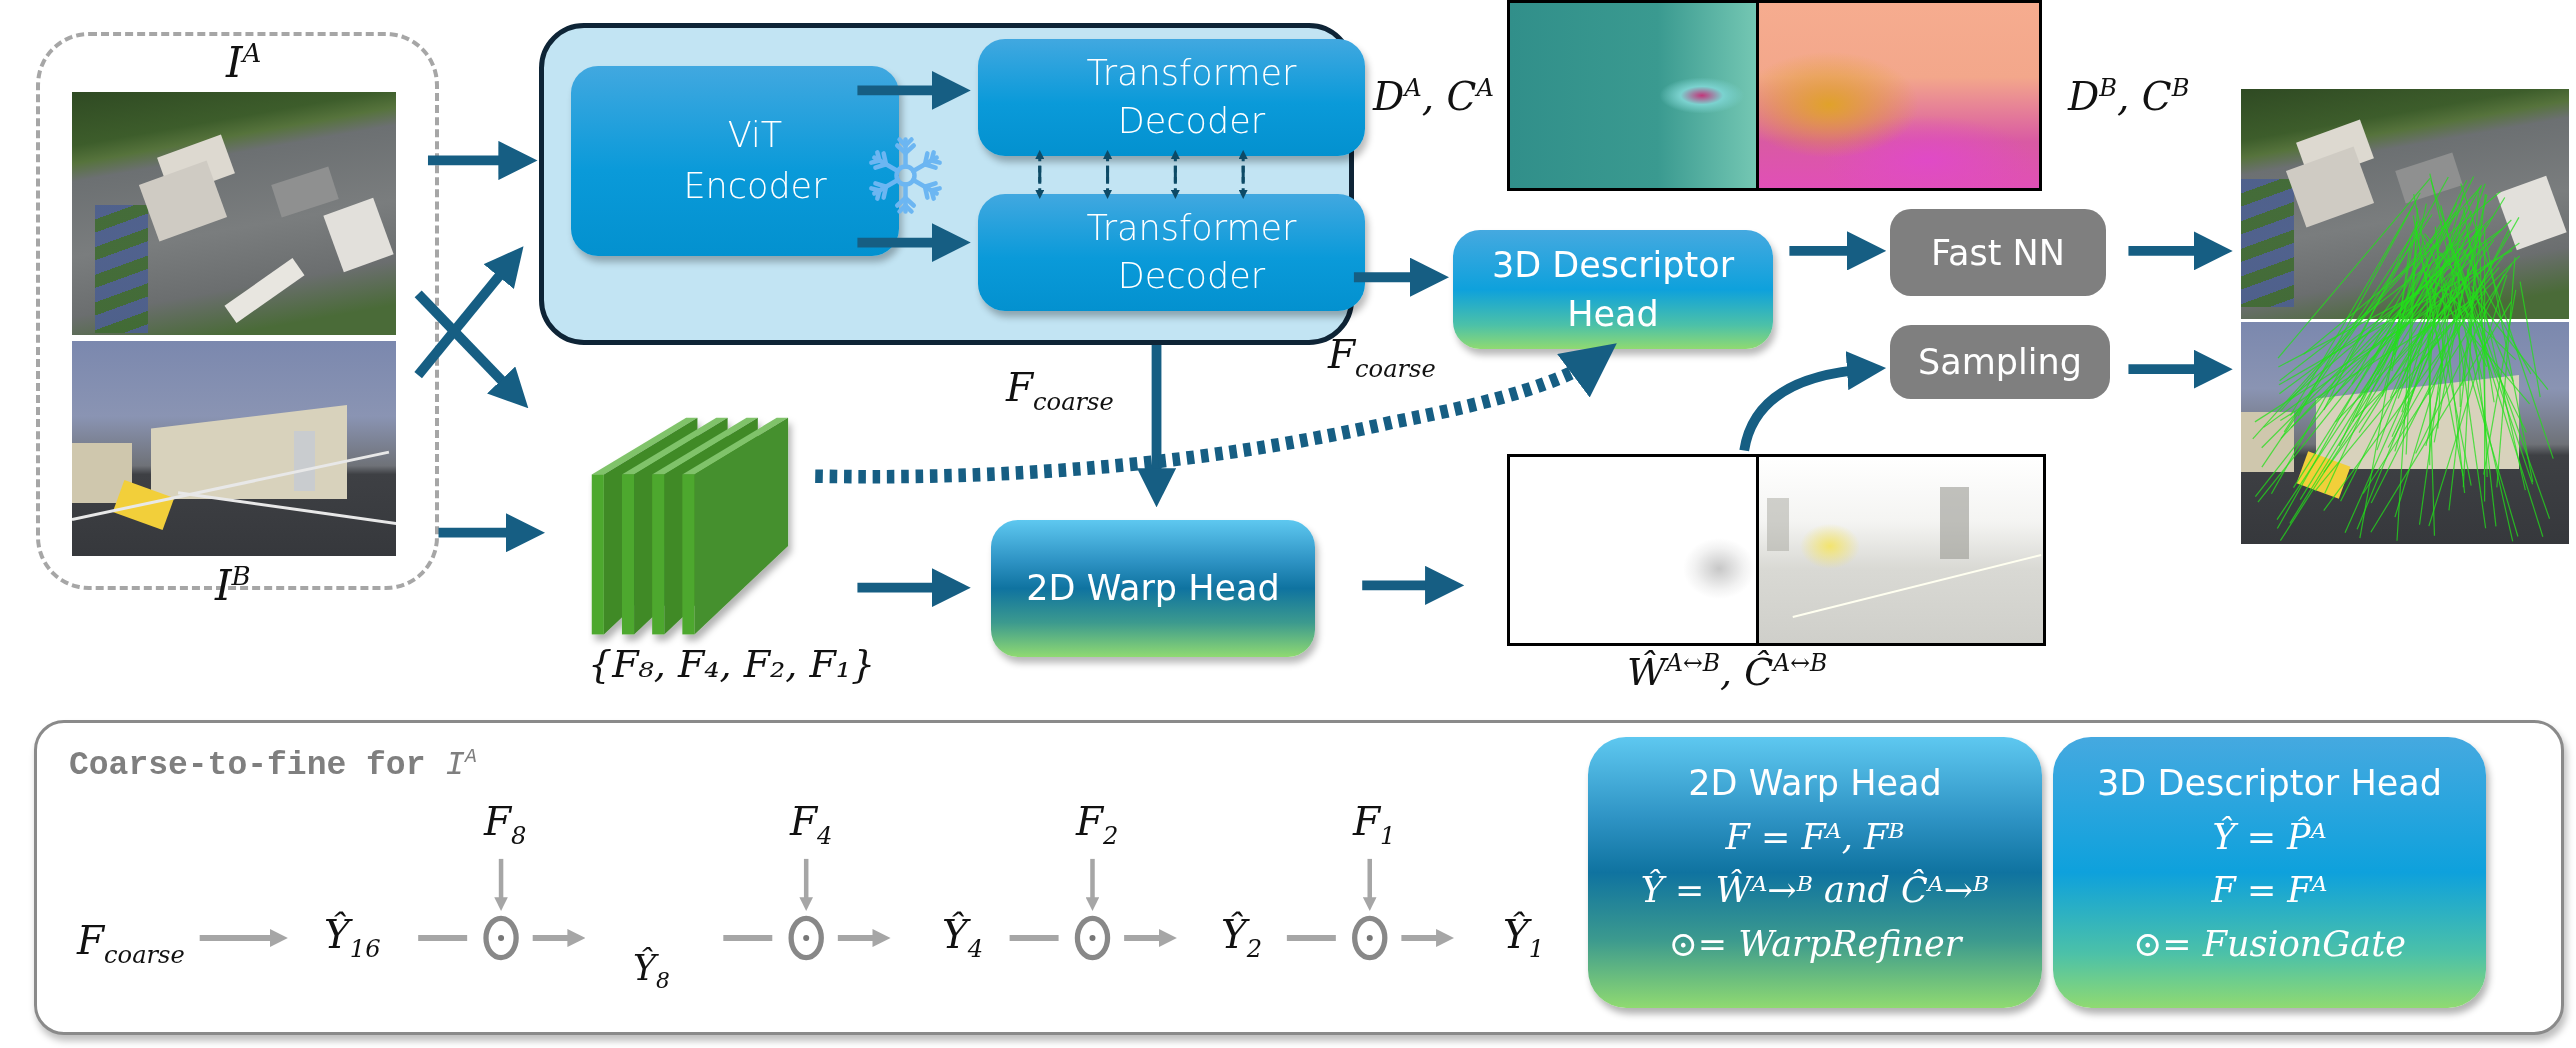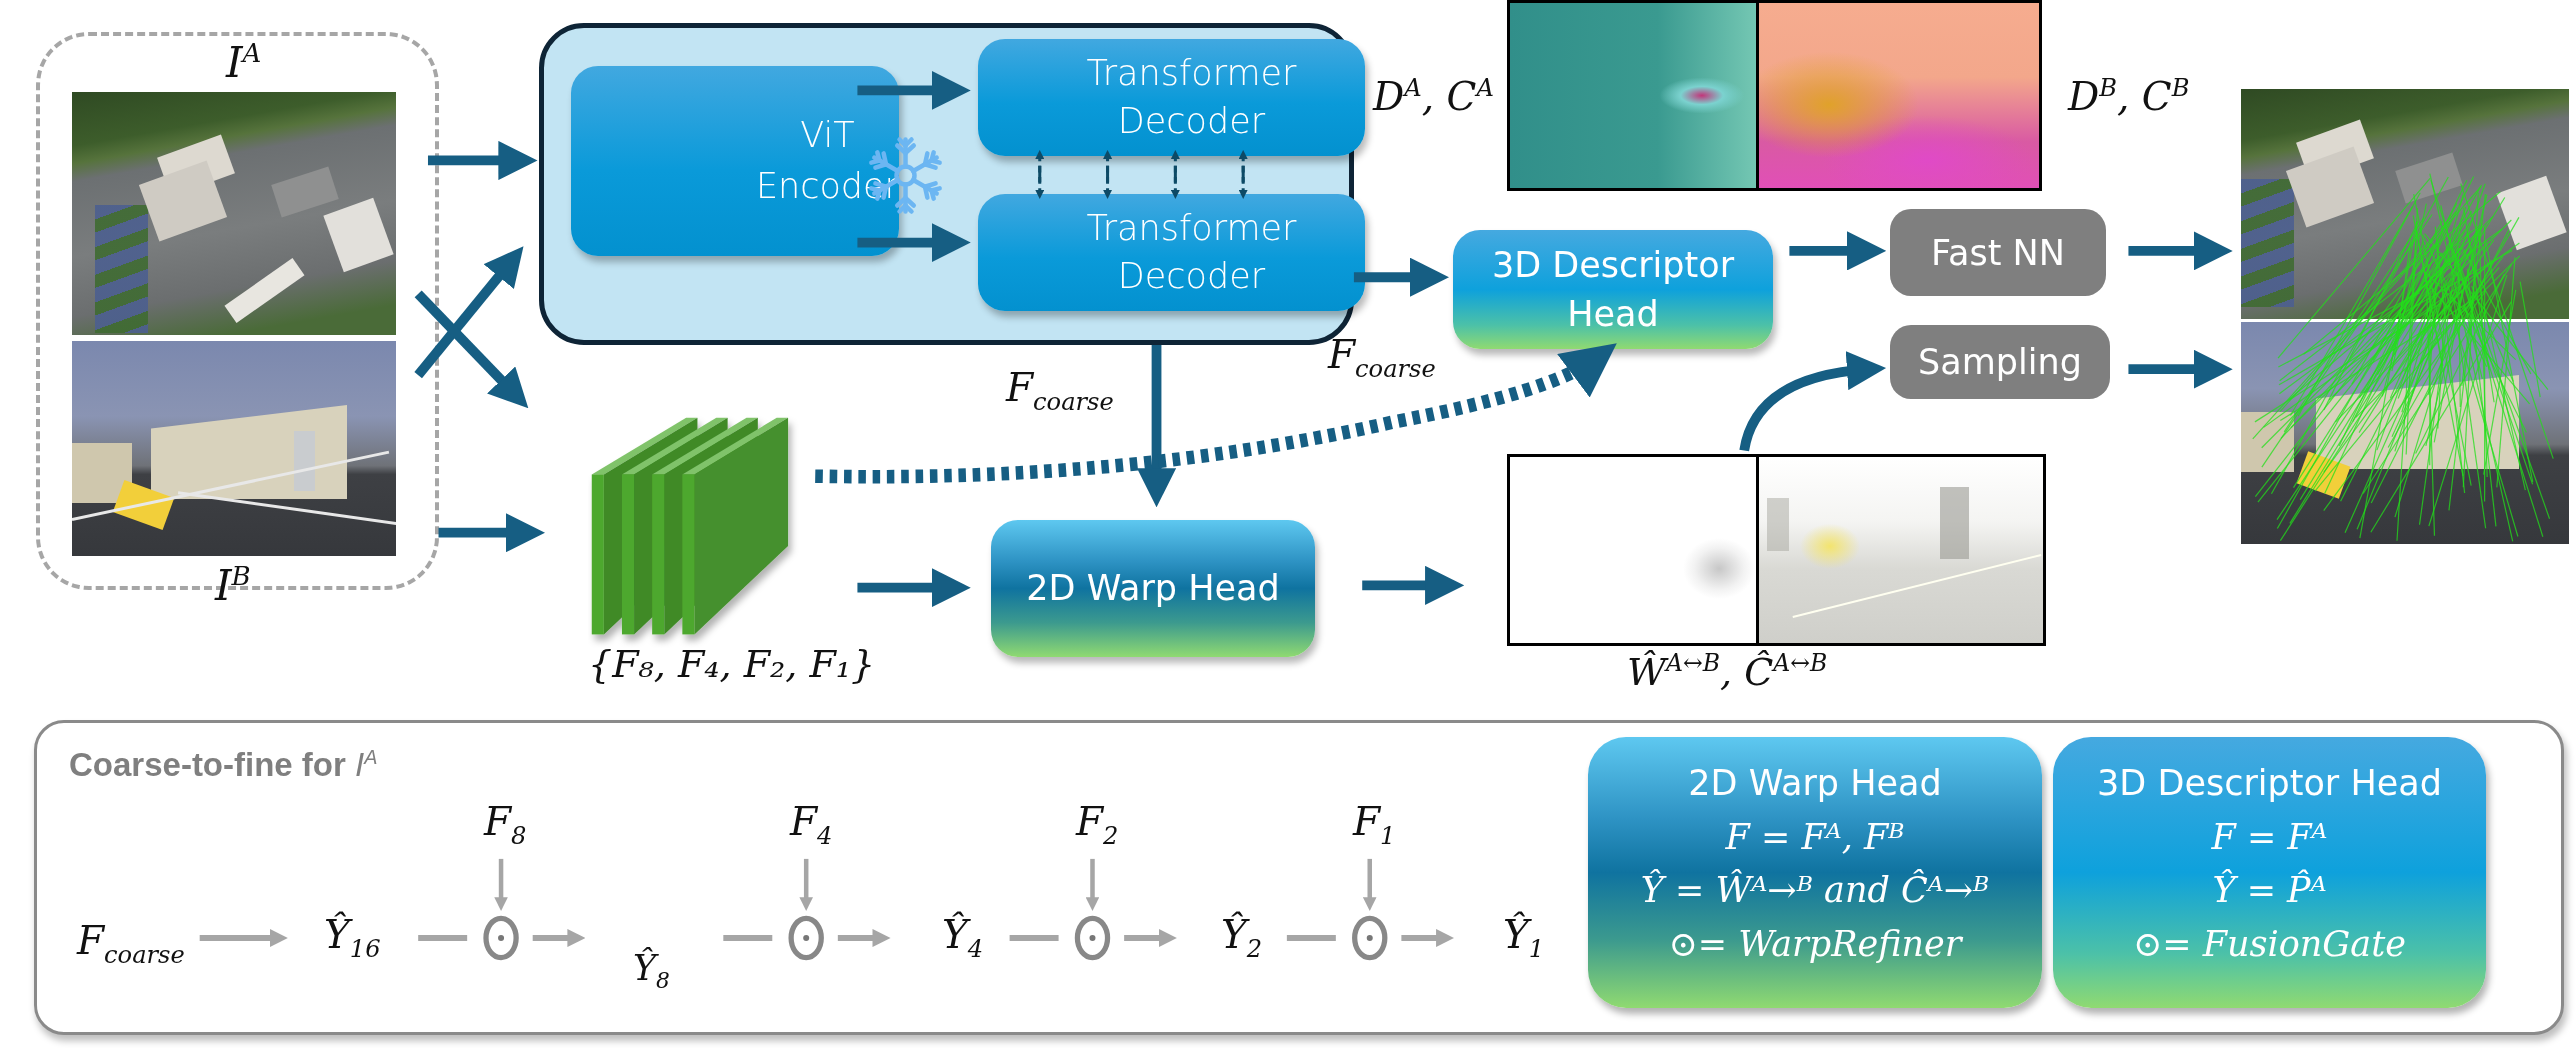--- a/index.html
+++ b/index.html
@@ -14,21 +14,21 @@
   .grad-head { position: absolute; border-radius: 27px; color: #fff; display: flex; align-items: center; justify-content: center; text-align: center; box-shadow: 3px 6px 7.5px rgba(0,0,0,0.28); font-size: 33px; line-height: 1.4; font-family: "DejaVu Sans", sans-serif; }
   .desc-grad { background: linear-gradient(#45a9e0 0%, #0ea1dc 50%, #4cc1a8 80%, #90da71 100%); }
   .warp-grad { background: linear-gradient(#5ec8f0 0%, #2e93c4 30%, #0f73a0 50%, #3c9a8e 75%, #90da71 100%); }
   .gray-box { position: absolute; background: #7f7f7f; border-radius: 21px; color: #fff; display: flex; align-items: center; justify-content: center; font-size: 35px; font-family: "DejaVu Sans", sans-serif; }
   .feat-img { position: absolute; border: 3px solid #000; box-sizing: border-box; }
   .bottom-panel { position: absolute; border: 3px solid #8a8a8a; border-radius: 30px; box-sizing: border-box; background: #fff; box-shadow: 2.3px 6px 7.5px rgba(0,0,0,0.25); }
   .legend-box { position: absolute; border-radius: 38px; color: #fff; text-align: center; box-shadow: 3px 6px 7.5px rgba(0,0,0,0.3); font-family: "DejaVu Sans", sans-serif; font-size: 33px; box-sizing: border-box; padding-top: 26px; }
   .legend-box .row { margin-top: 13.6px; font-family: "DejaVu Serif", serif; font-style: italic; font-size: 35px; }
   .legend-box .title { font-size: 35px; }
   svg.overlay { position: absolute; left: 0; top: 0; }
-  .c2f-title { font-family: Liberation Sans, sans-serif; font-weight: bold; color: #7f7f7f; font-size: 33px; }
+  .c2f-title { font-family: Liberation Mono, monospace; font-weight: bold; color: #7f7f7f; font-size: 33px; }
 </style>
 </head>
 <body>
 
 <div id="canvas">
 
   <div class="dashbox" style="left:36px;top:32px;width:403px;height:558px;"></div>
 
   <div class="abs math" style="left:226px;top:38px;font-size:42px;">
     <span>I</span><sup>A</sup>
@@ -51,21 +51,21 @@
     <div style="position:absolute;left:0px;top:177px;width:324px;height:3px;background:#e8e8e8;transform:rotate(-12deg);transform-origin:left;"></div>
     <div style="position:absolute;left:105px;top:166px;width:226px;height:3px;background:#e8e8e8;transform:rotate(8deg);"></div>
   </div>
 
   <div class="abs math" style="left:215px;top:561px;font-size:42px;">
     <span>I</span><sup>B</sup>
   </div>
 
   <div class="encoder-outer" style="left:539px;top:22.6px;width:815px;height:322px;"></div>
 
-  <div class="blue-box" style="left:571px;top:66px;width:288px;height:190px;justify-content:flex-end;">
+  <div class="blue-box" style="left:571px;top:66px;width:288px;height:190px;">
     <div>
         <div>ViT</div>
         <div>Encoder</div>
       </div>
   </div>
 
   <div class="blue-box" style="left:978px;top:39px;width:347px;height:117px;line-height:1.35;">
     <div>
         <div>Transformer</div>
         <div>Decoder</div>
@@ -378,19 +378,19 @@
     </svg>
 
   <div class="legend-box warp-grad" style="left:1588px;top:737px;width:454px;height:271px;">
     <div class="title">2D Warp Head</div>
     <div class="row">F = Fᴬ, Fᴮ</div>
     <div class="row">Ŷ = Ŵᴬ→ᴮ and Ĉᴬ→ᴮ</div>
     <div class="row">⊙= WarpRefiner</div>
   </div>
   <div class="legend-box desc-grad" style="left:2053px;top:737px;width:433px;height:271px;">
     <div class="title">3D Descriptor Head</div>
+    <div class="row">Ŷ = P̂ᴬ</div>
     <div class="row">F = Fᴬ</div>
-    <div class="row">Ŷ = P̂ᴬ</div>
     <div class="row">⊙= FusionGate</div>
   </div>
 
 </div>
 
 
 </body></html>

